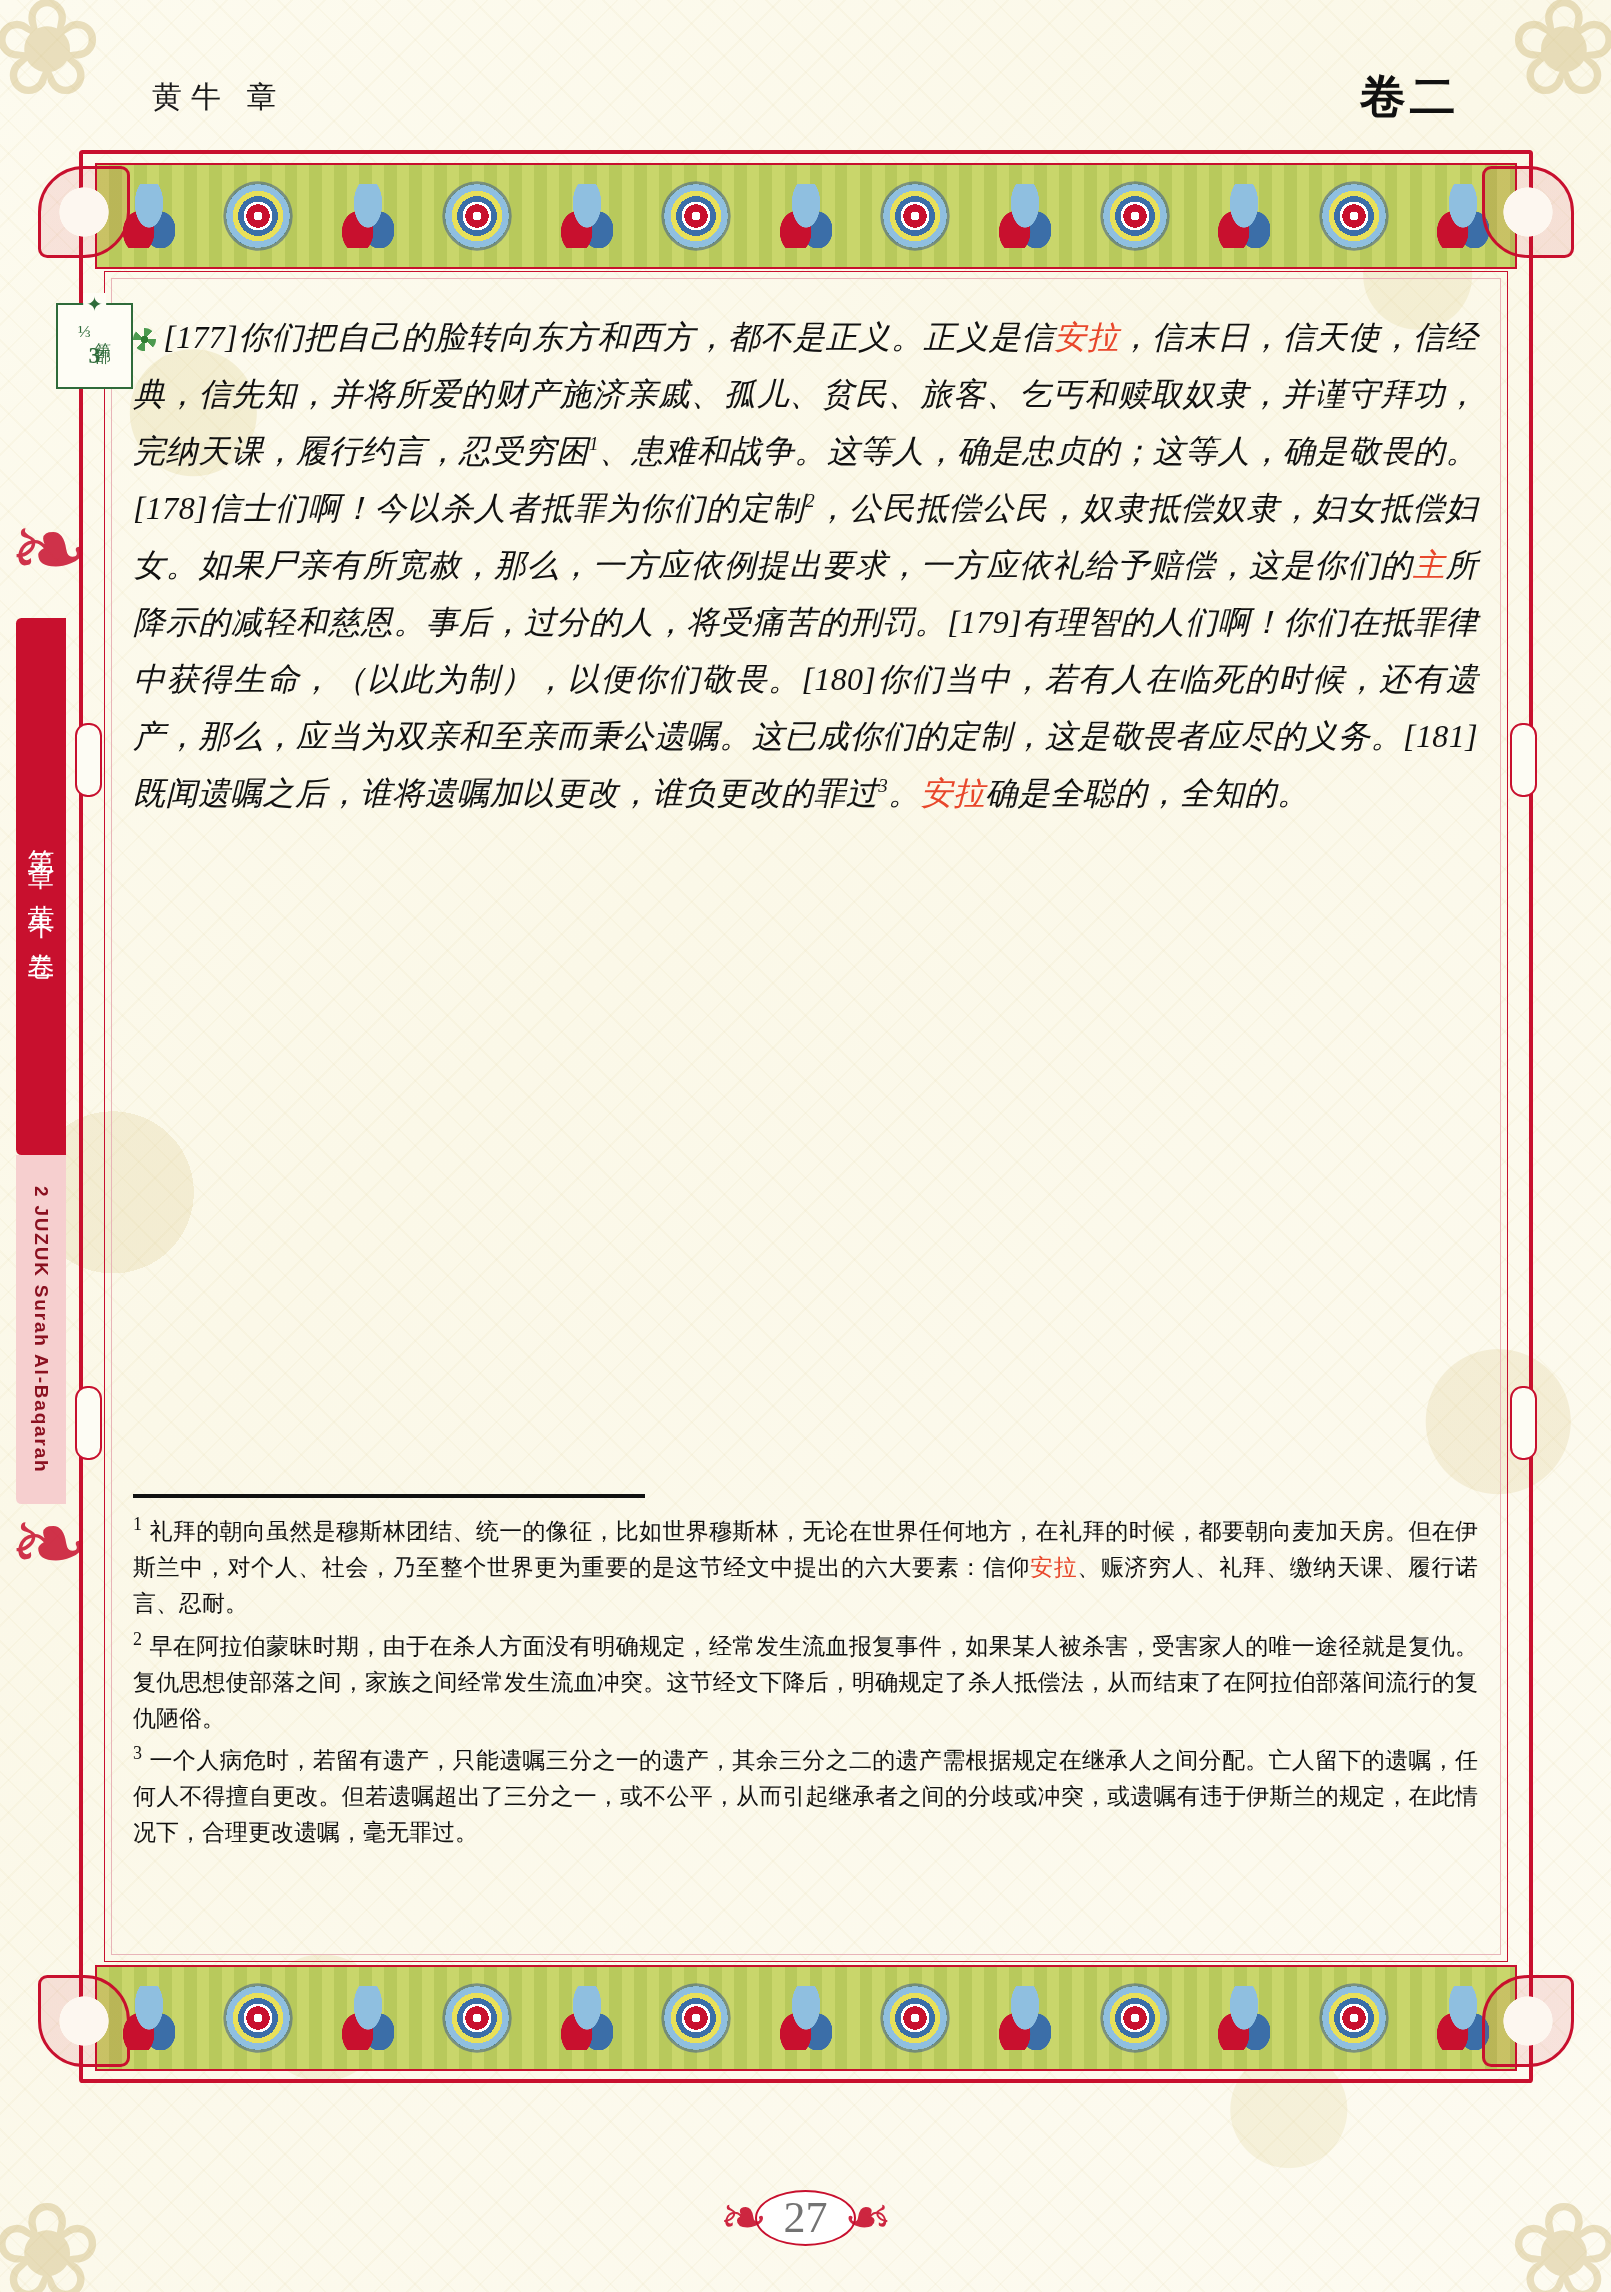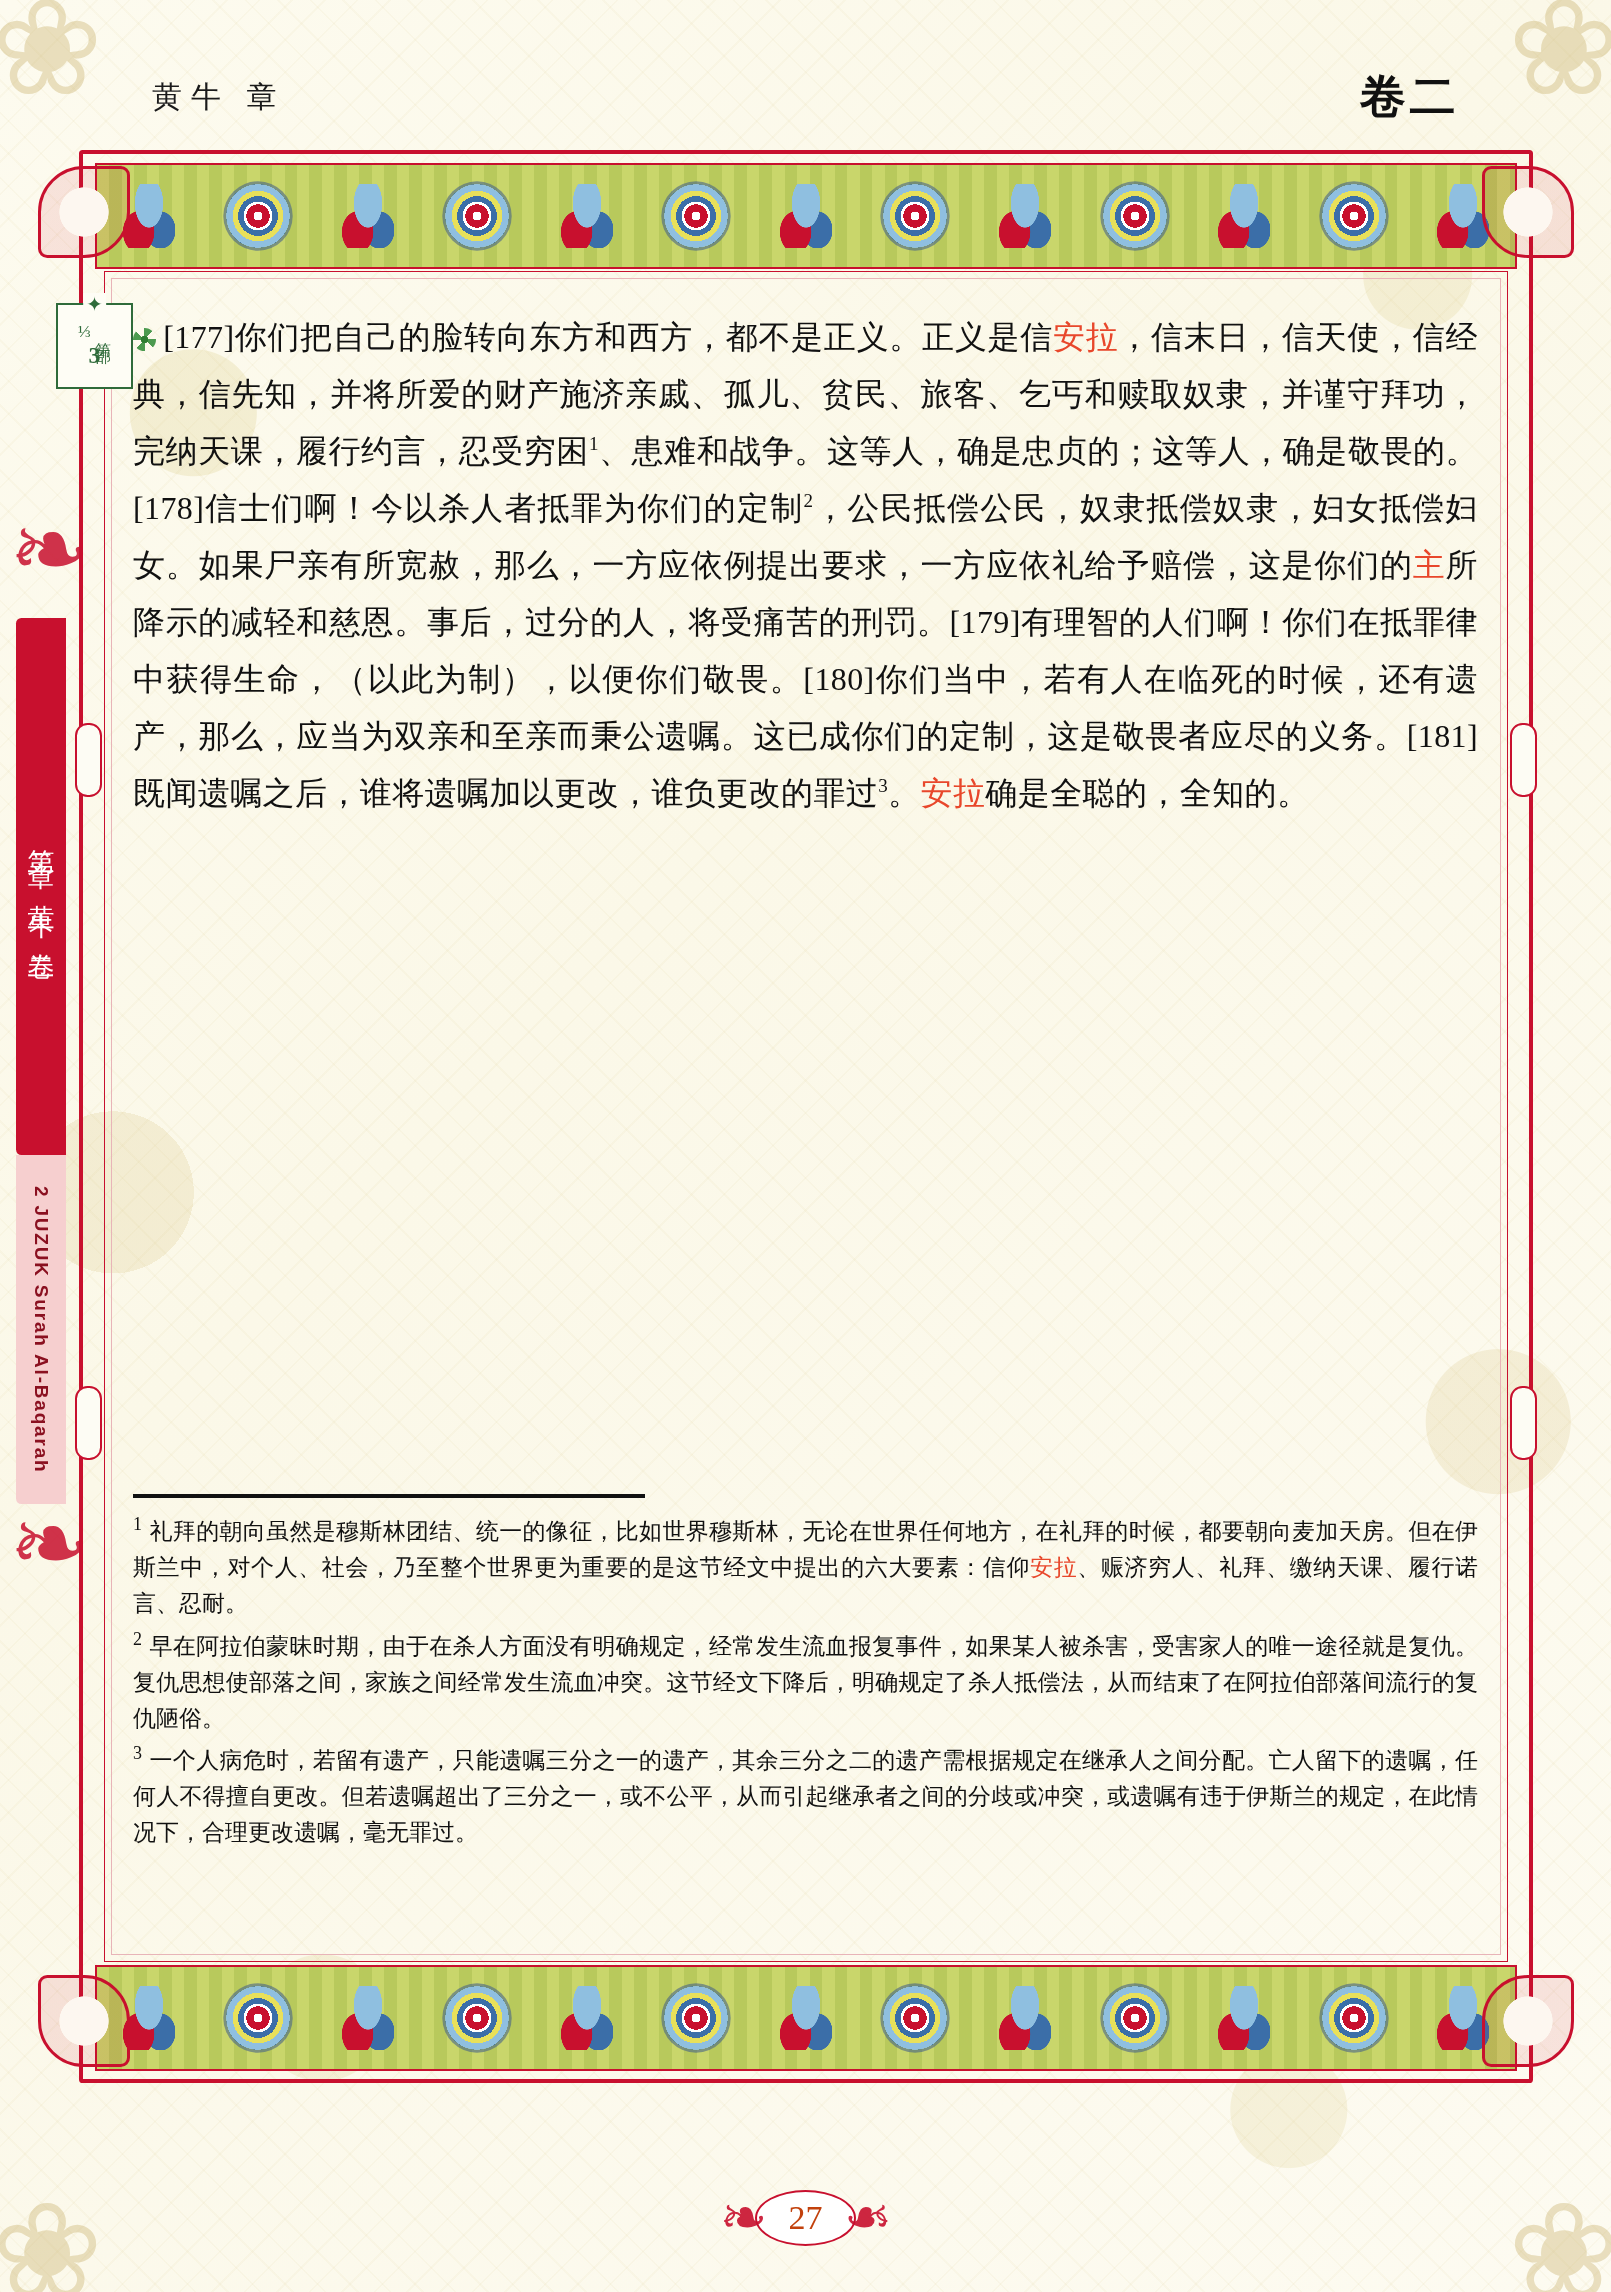--- a/index.html
+++ b/index.html
@@ -168,20 +168,21 @@
     background: #fdfcf4;
   }
 
   
   .content {
     position: absolute;
     left: 133px;
     top: 309px;
     width: 1345px;
     height: 1612px;
+    font-style: italic;
   }
 
   .verse-body {
     font-size: 32px;
     line-height: 1.78;
     color: #111;
     text-align: justify;
     text-justify: inter-character;
     letter-spacing: 0.4px;
   }
@@ -336,22 +337,22 @@
     user-select: none;
   }
   .pagenum {
     width: 97px;
     height: 52px;
     border: 2.7px solid #c8102e;
     border-radius: 50%;
     display: flex;
     align-items: center;
     justify-content: center;
-    font-size: 34px;
-    color: #c2410c;
+    font-size: 44px;
+    color: #737373;
     background: #fff;
     margin: 0 -12.5px;
     text-align: center;
   }
 </style>
 </head>
 <body>
 
 <div class="page-bg"></div>
 

